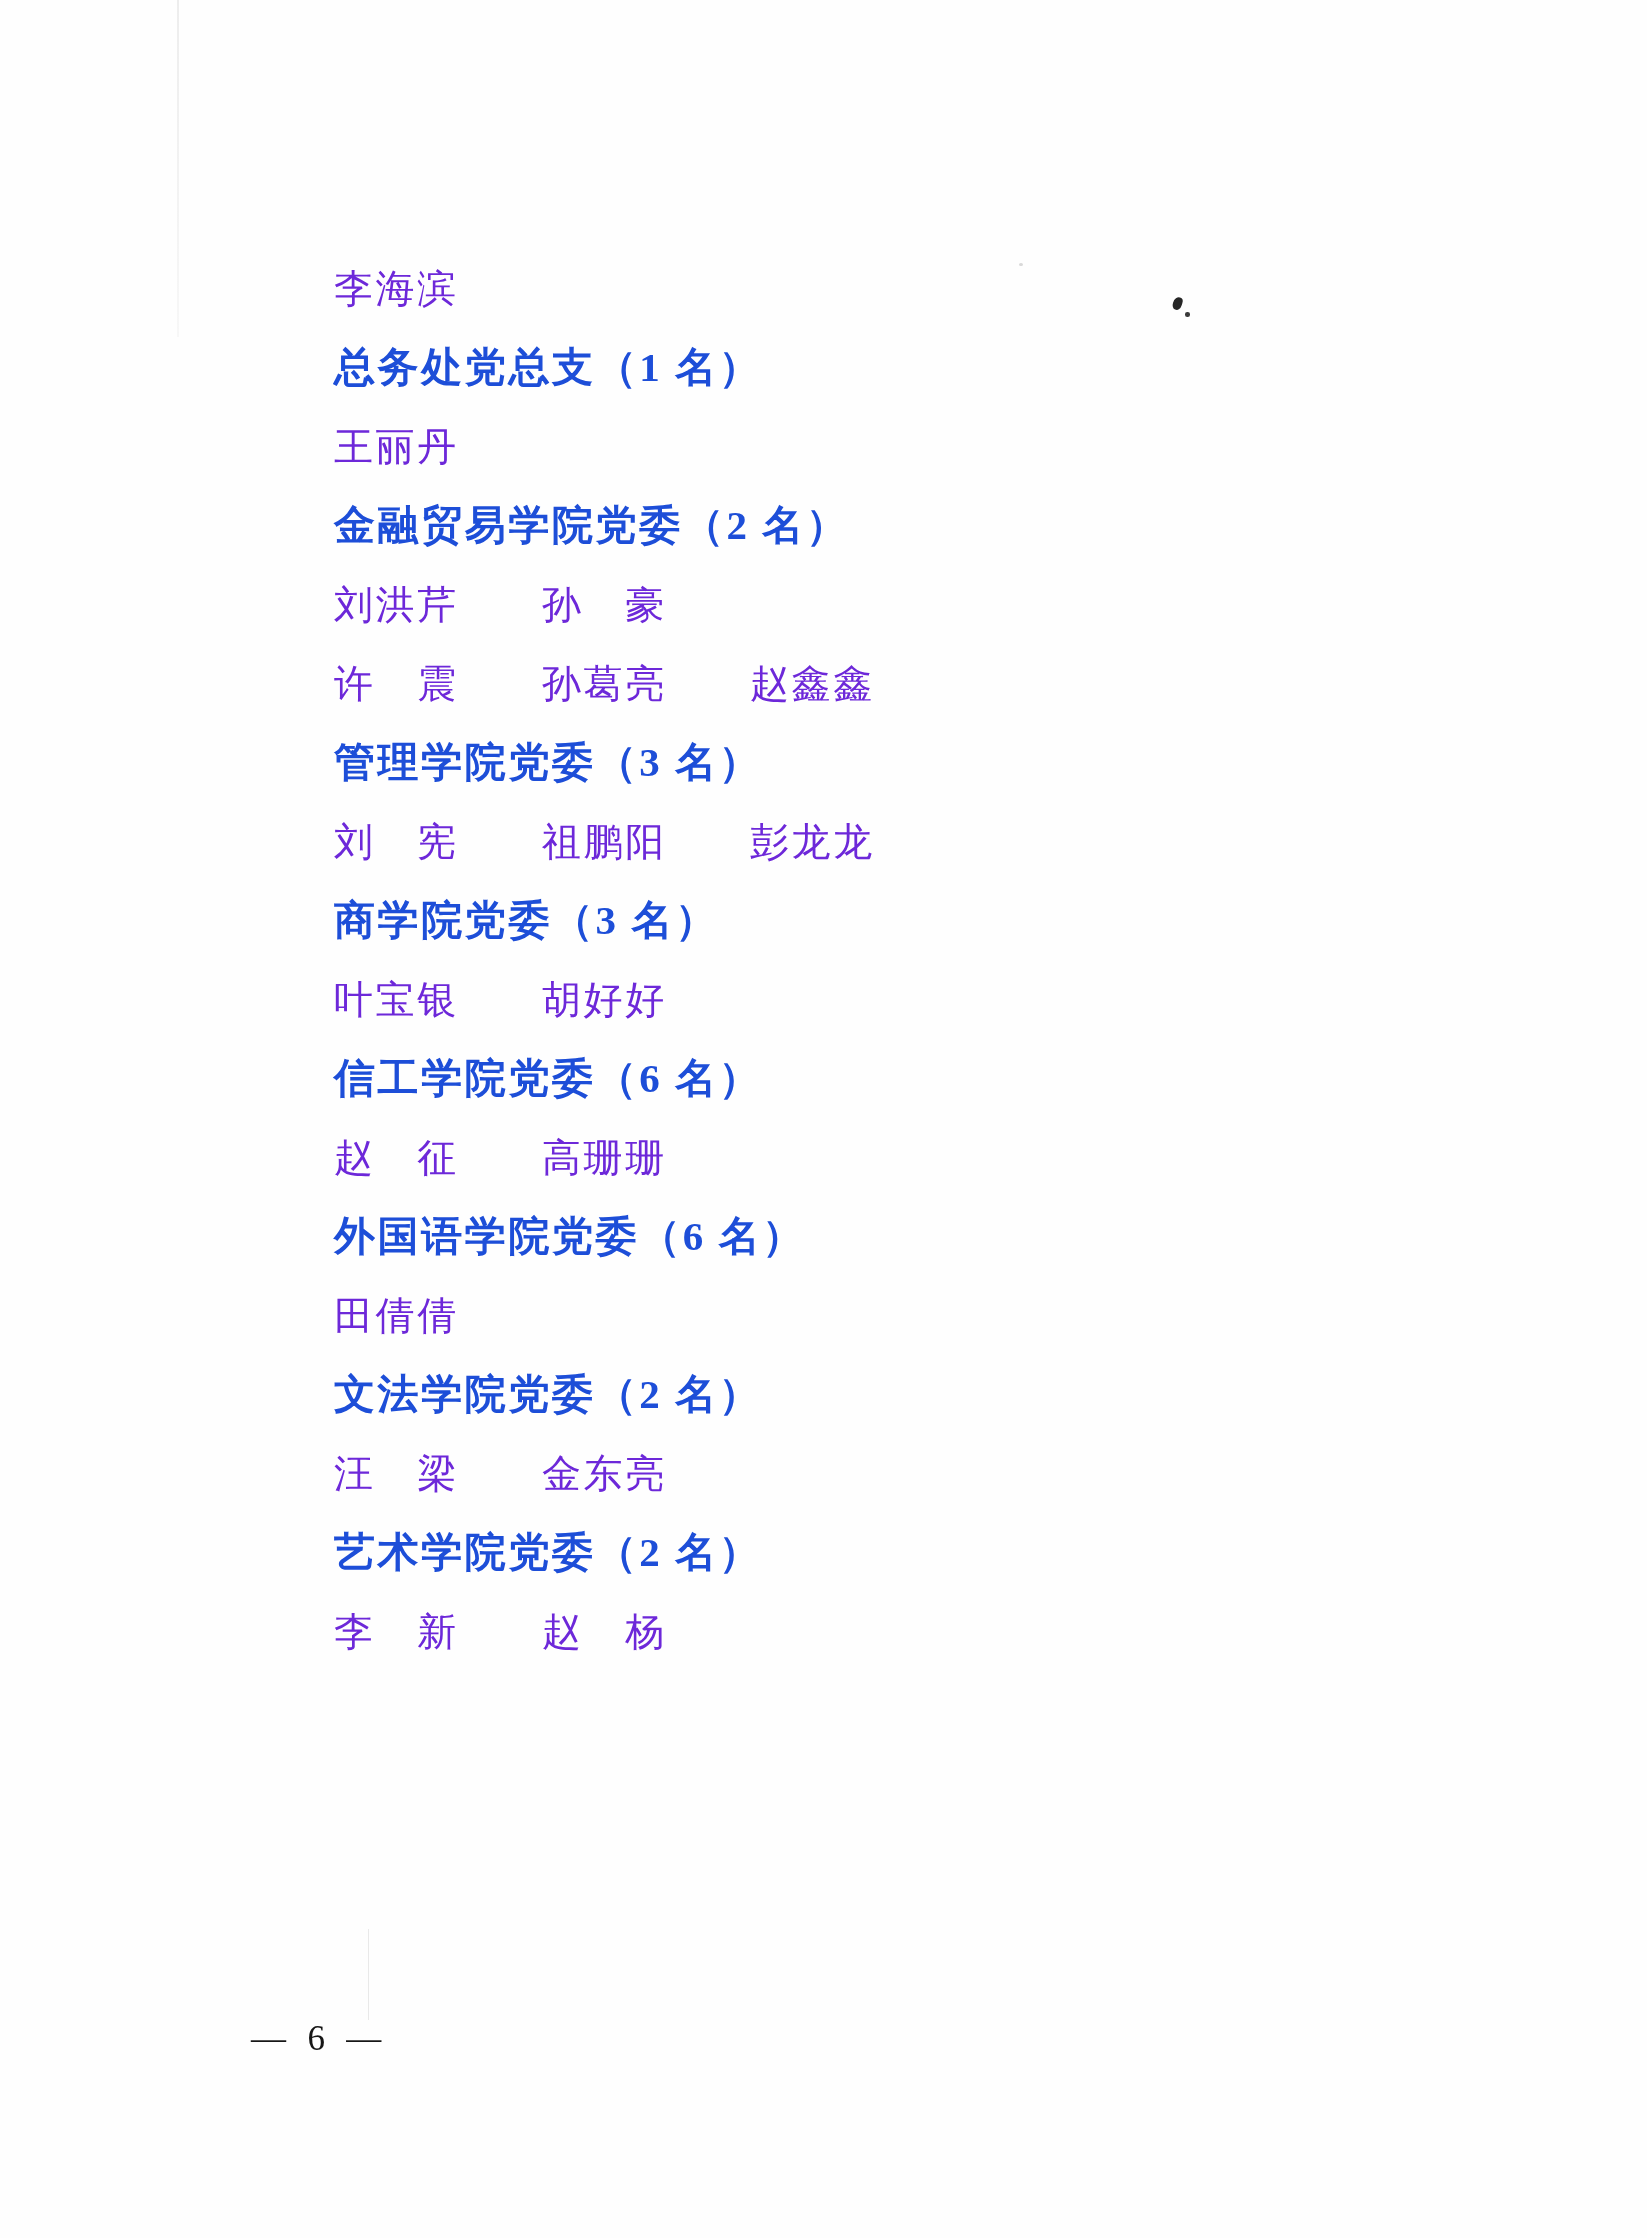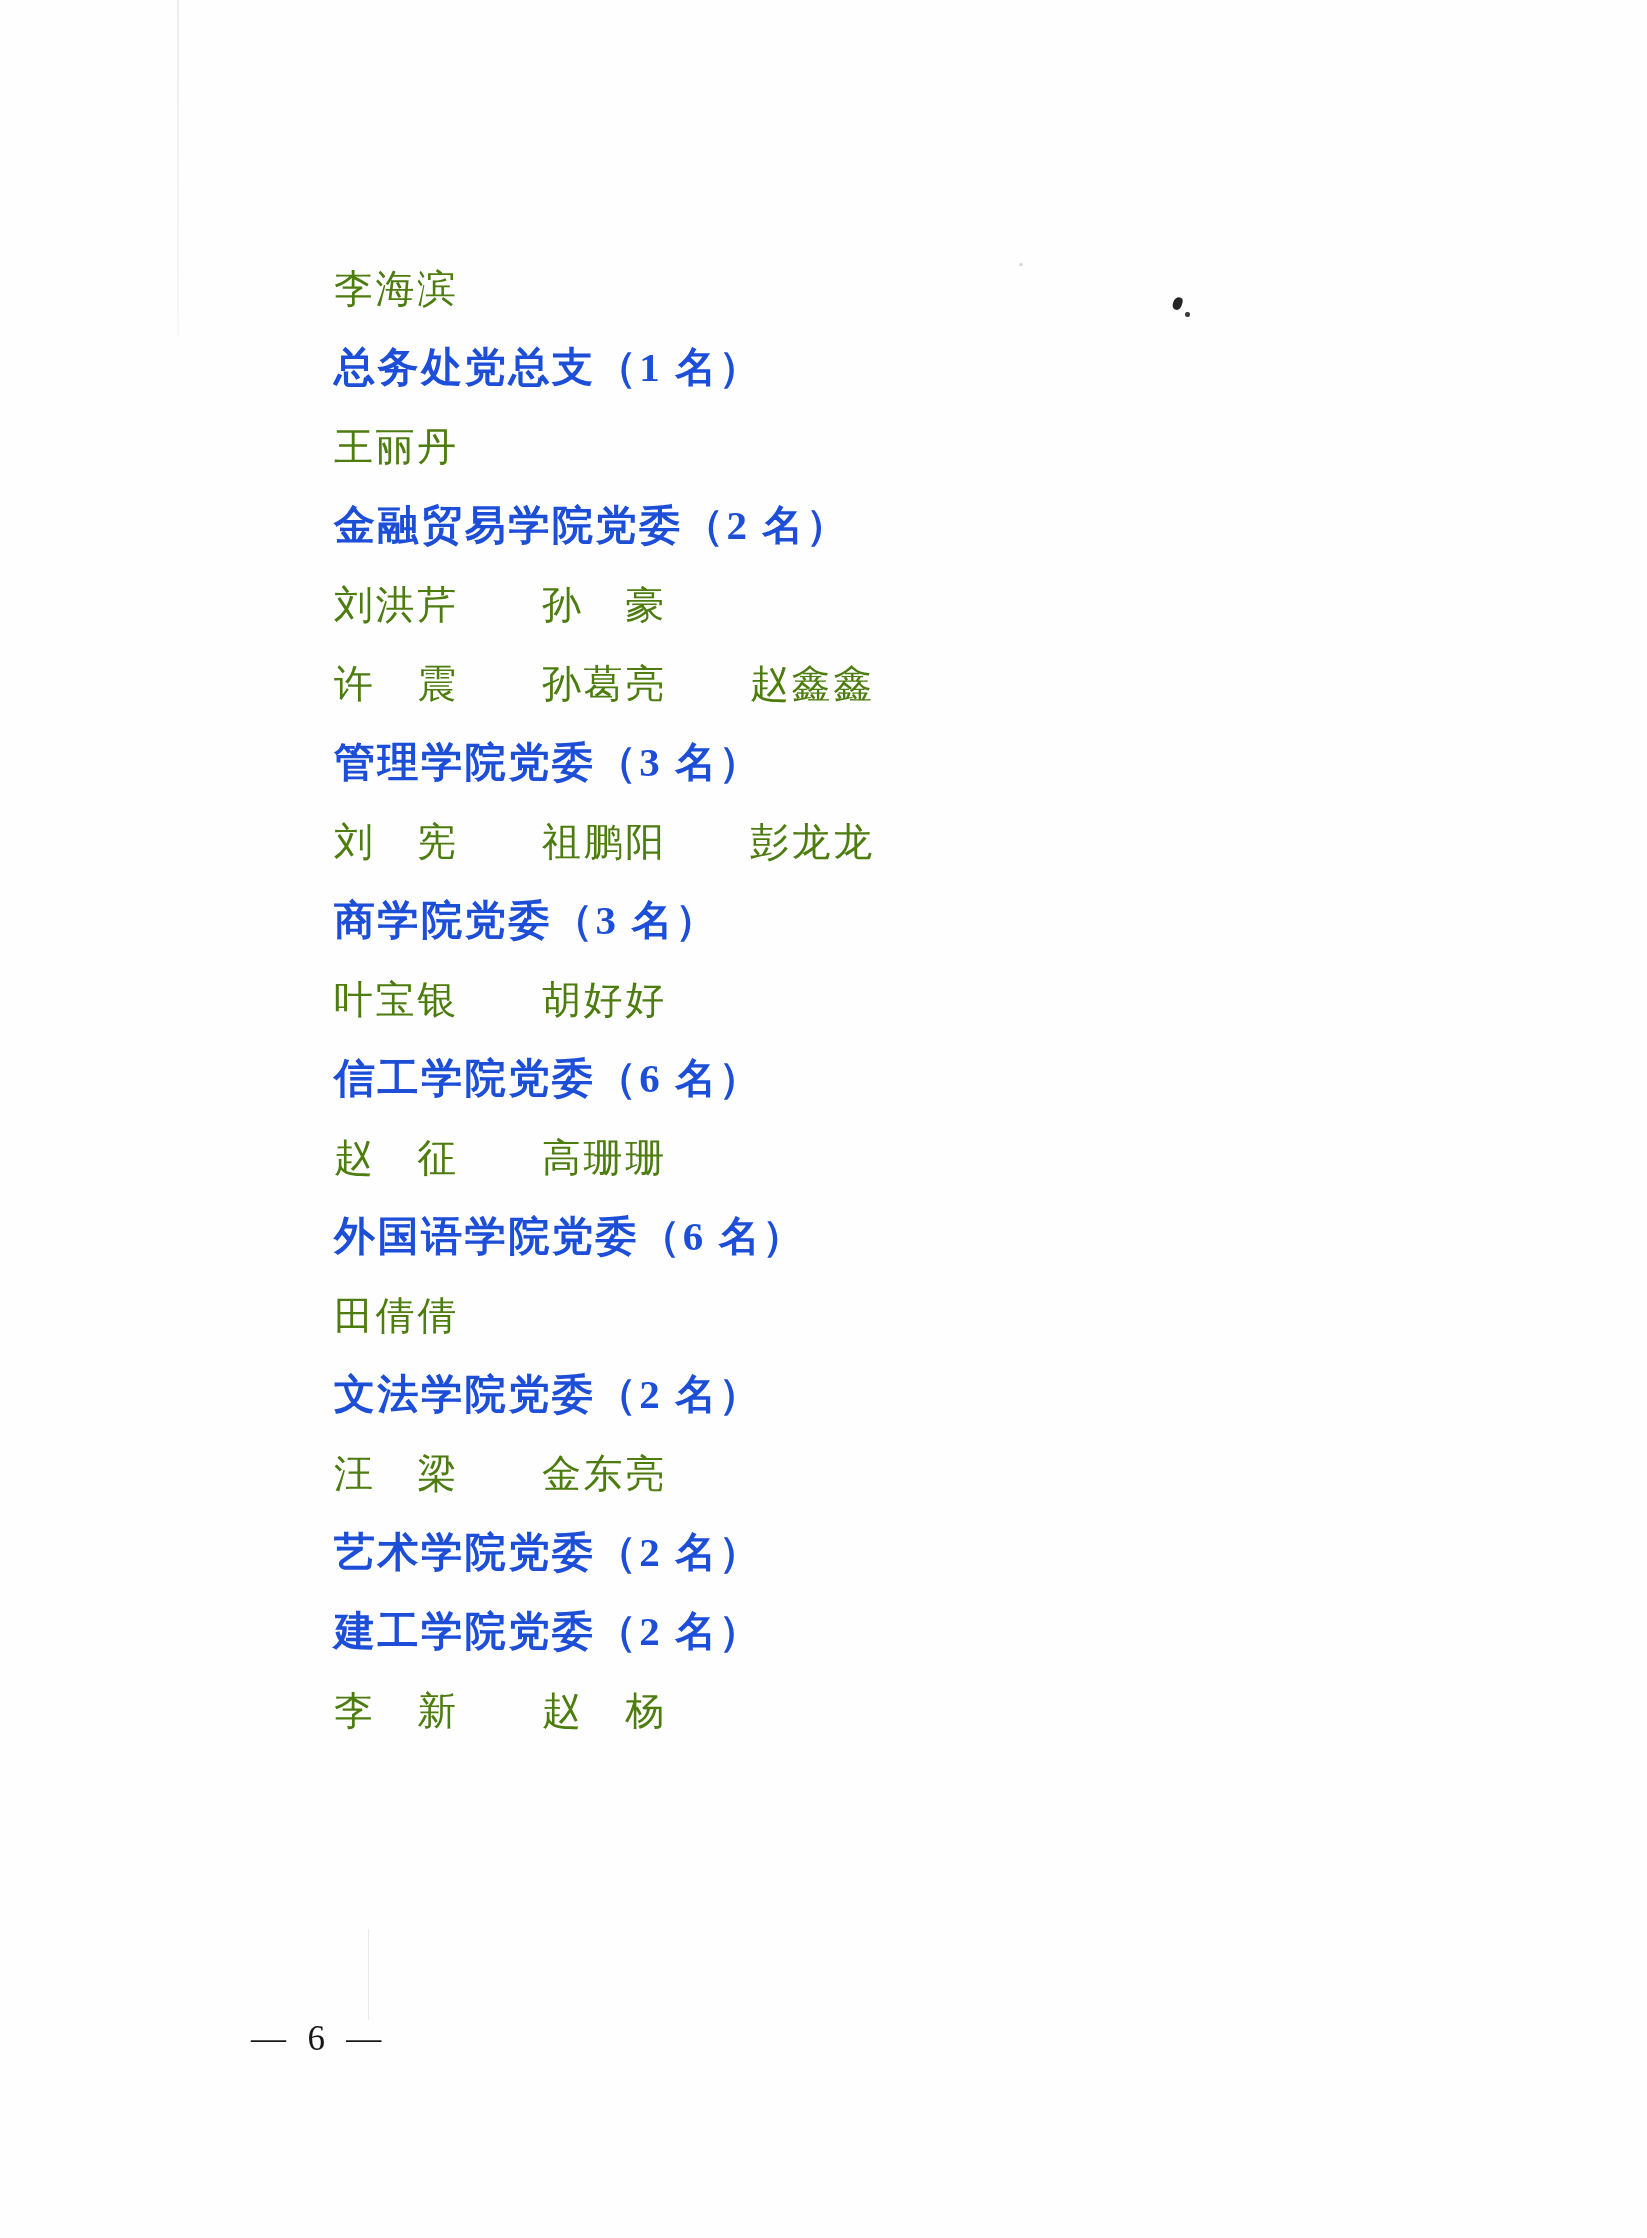--- a/index.html
+++ b/index.html
@@ -24,21 +24,21 @@
   }
   .line {
     height: 79px;
     display: flex;
     align-items: center;
     white-space: pre;
   }
   .line.name {
     font-size: 39px;
     font-weight: normal;
-    color: #4d7c0f;
+    color: #6d28d9;
     letter-spacing: 2.6px;
   }
   .line.heading {
     font-size: 41px;
     font-weight: bold;
     color: #1d4ed8;
     letter-spacing: 2.6px;
   }
   .footer {
     position: absolute;
@@ -113,21 +113,20 @@
     <div class="line name">刘　宪　　祖鹏阳　　彭龙龙</div>
     <div class="line heading">商学院党委（3 名）</div>
     <div class="line name">叶宝银　　胡好好</div>
     <div class="line heading">信工学院党委（6 名）</div>
     <div class="line name">赵　征　　高珊珊</div>
     <div class="line heading">外国语学院党委（6 名）</div>
     <div class="line name">田倩倩</div>
     <div class="line heading">文法学院党委（2 名）</div>
     <div class="line name">汪　梁　　金东亮</div>
     <div class="line heading">艺术学院党委（2 名）</div>
-    <div class="line heading">建工学院党委（2 名）</div>
     <div class="line name">李　新　　赵　杨</div>
   </div>
 
   <div class="footer">—  6  —</div>
 
   <div class="speck-1"></div>
   <div class="speck-2"></div>
   <div class="speck-3"></div>
   <div class="streak-footer"></div>
 

